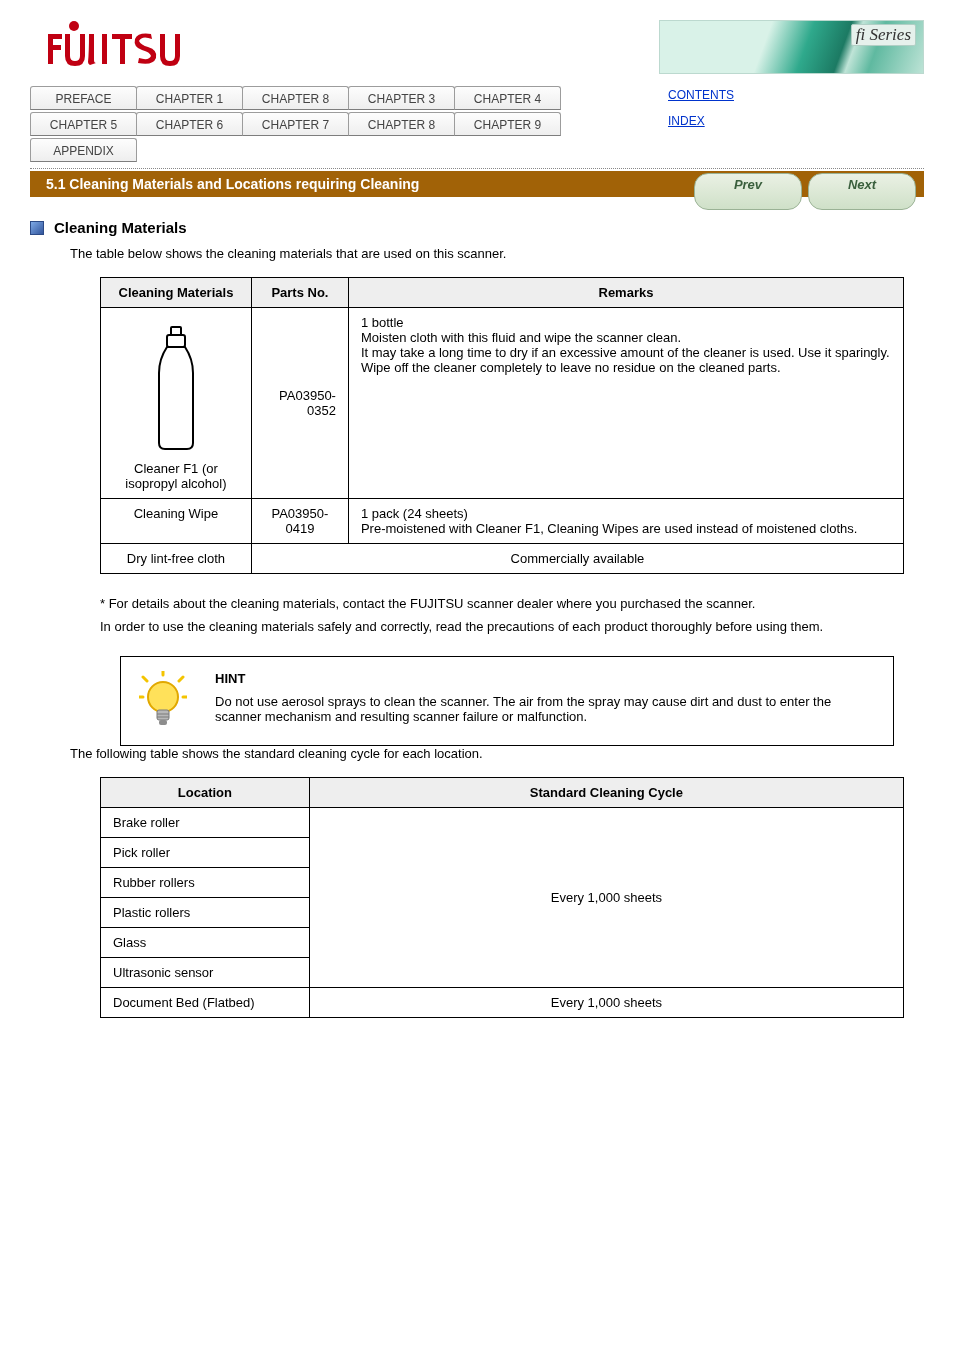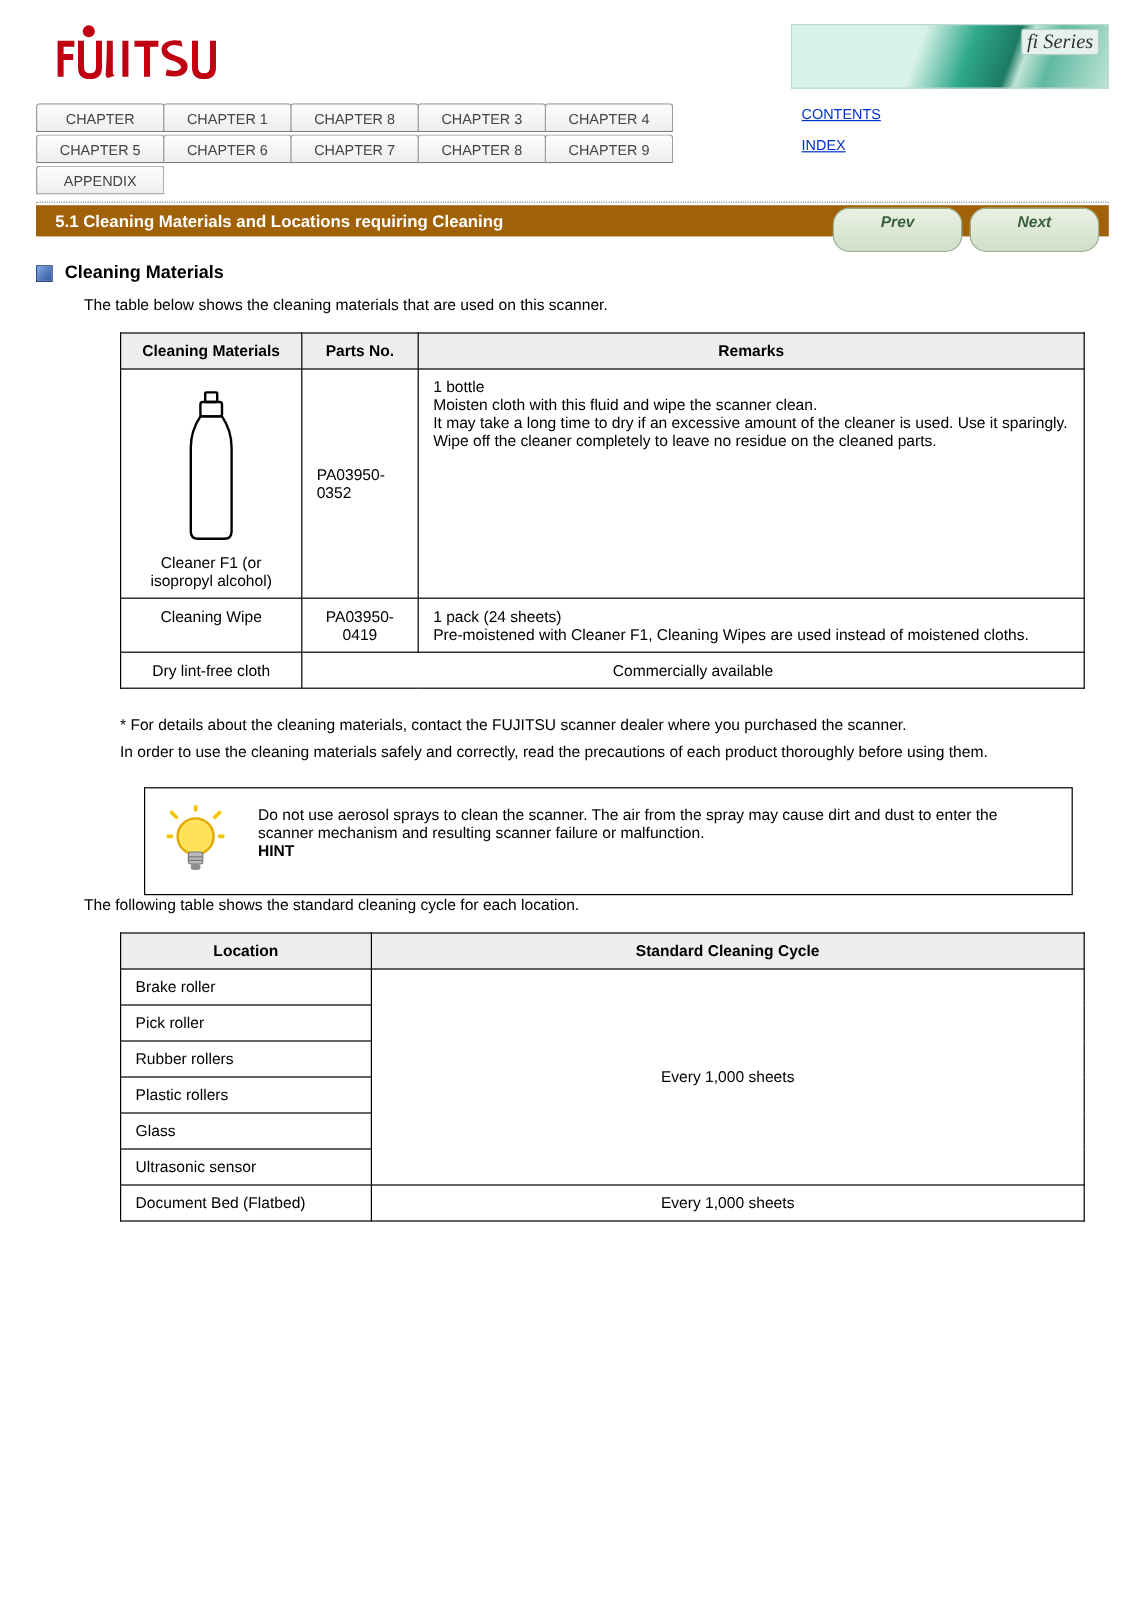--- a/index.html
+++ b/index.html
@@ -205,21 +205,21 @@
         </g>
       </svg>
     </div>
     <div class="banner">
       <span class="banner-label">fi Series</span>
     </div>
   </div>
 
   <div class="tabs-wrap">
     <div class="tabs">
-      <div class="tab">CHAPTER</div>
+      <div class="tab">PREFACE</div>
       <div class="tab">CHAPTER 1</div>
       <div class="tab">CHAPTER 8</div>
       <div class="tab">CHAPTER 3</div>
       <div class="tab">CHAPTER 4</div>
       <div class="tab">CHAPTER 5</div>
       <div class="tab">CHAPTER 6</div>
       <div class="tab">CHAPTER 7</div>
       <div class="tab">CHAPTER 8</div>
       <div class="tab">CHAPTER 9</div>
       <div class="tab">APPENDIX</div>
@@ -259,21 +259,21 @@
         <td style="text-align:center;">
           <svg class="bottle" width="54" height="130" viewBox="0 0 54 130">
             <g fill="none" stroke="#000" stroke-width="2">
               <rect x="22" y="4" width="10" height="8" rx="1"></rect>
               <rect x="18" y="12" width="18" height="12" rx="2"></rect>
               <path d="M18 24 Q10 36 10 50 V120 Q10 126 16 126 H38 Q44 126 44 120 V50 Q44 36 36 24 Z"></path>
             </g>
           </svg>
           <div>Cleaner F1 (or isopropyl alcohol)</div>
         </td>
-        <td style="text-align:left;vertical-align:middle;">PA03950-0352</td>
+        <td style="text-align:right;vertical-align:middle;">PA03950-0352</td>
         <td style="white-space:pre-line;">1 bottle
 Moisten cloth with this fluid and wipe the scanner clean.
 It may take a long time to dry if an excessive amount of the cleaner is used. Use it sparingly. Wipe off the cleaner completely to leave no residue on the cleaned parts.</td>
       </tr>
       <tr>
         <td style="text-align:center;">Cleaning Wipe</td>
         <td style="text-align:center;">PA03950-0419</td>
         <td style="white-space:pre-line;">1 pack (24 sheets)
 Pre-moistened with Cleaner F1, Cleaning Wipes are used instead of moistened cloths.</td>
       </tr>
@@ -292,22 +292,22 @@
       <g>
         <path d="M24 4 L24 0 M8 10 L4 6 M40 10 L44 6 M4 26 L0 26 M48 26 L44 26" stroke="#f4c400" stroke-width="3" stroke-linecap="round"></path>
         <circle cx="24" cy="26" r="15" fill="#ffe15a" stroke="#e1a800" stroke-width="2"></circle>
         <rect x="18" y="39" width="12" height="10" rx="2" fill="#b8b8b8" stroke="#7a7a7a"></rect>
         <line x1="18" y1="43" x2="30" y2="43" stroke="#7a7a7a"></line>
         <line x1="18" y1="46" x2="30" y2="46" stroke="#7a7a7a"></line>
         <rect x="20" y="49" width="8" height="5" rx="2" fill="#8d8d8d"></rect>
       </g>
     </svg>
     <div class="hint-text">
+      <div style="font-weight:bold;margin-bottom:8px;">HINT</div>
       <div>Do not use aerosol sprays to clean the scanner. The air from the spray may cause dirt and dust to enter the scanner mechanism and resulting scanner failure or malfunction.</div>
-      <div style="font-weight:bold;margin-bottom:8px;">HINT</div>
     </div>
   </div>
 
   <p class="intro">The following table shows the standard cleaning cycle for each location.</p>
 
   <table class="data locations-table">
     <thead>
       <tr>
         <th class="col-left">Location</th>
         <th>Standard Cleaning Cycle</th>

